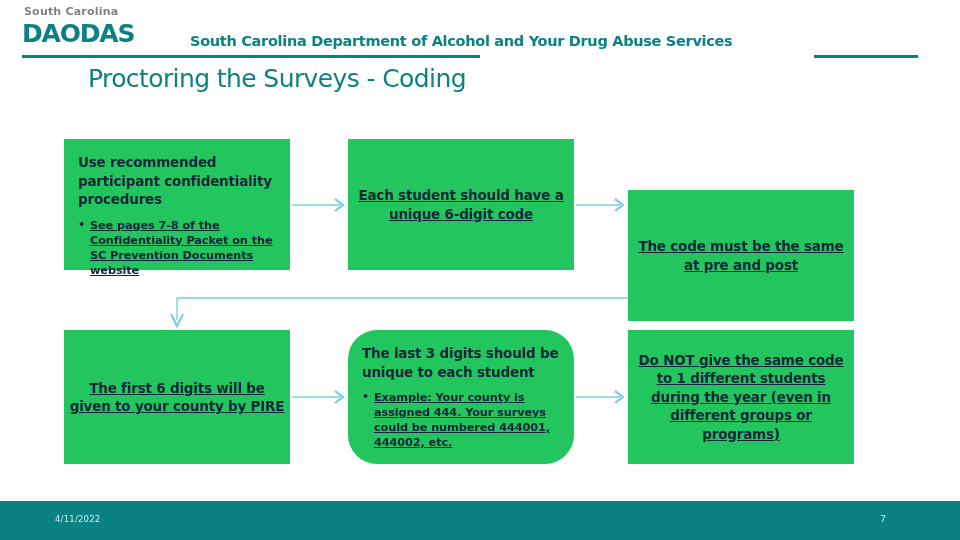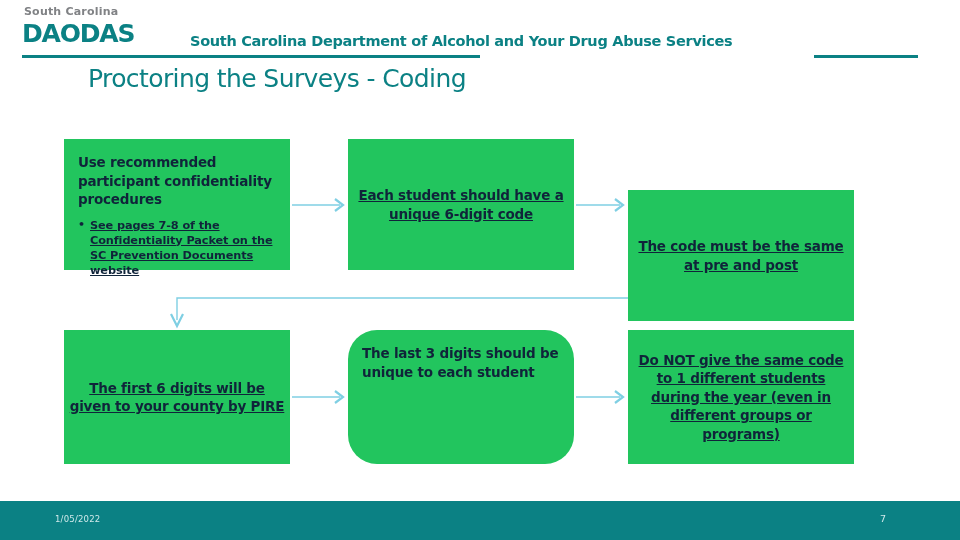--- a/index.html
+++ b/index.html
@@ -250,24 +250,27 @@
     <div class="heading">The code must be the same at pre and post</div>
   </div>
 
   <div class="flow-box center" id="box4">
     <div class="heading">The first 6 digits will be given to your county by PIRE</div>
   </div>
 
   <div class="flow-box topleft" id="box5">
     <div>
       <div class="heading">The last 3 digits should be unique to each student</div>
+      <ul class="bullets">
+        <li>Example:  Your county is assigned 444.  Your surveys could be numbered 444001, 444002, etc.</li>
+      </ul>
     </div>
   </div>
 
   <div class="flow-box center" id="box6">
     <div class="heading">Do NOT give the same code to 1 different students during the year (even in different groups or programs)</div>
   </div>
 
   <div class="footer-bar"></div>
-  <div class="footer-date">1/05/2022</div>
+  <div class="footer-date">4/11/2022</div>
   <div class="footer-page">7</div>
 
 </div>
 
 </body></html>

